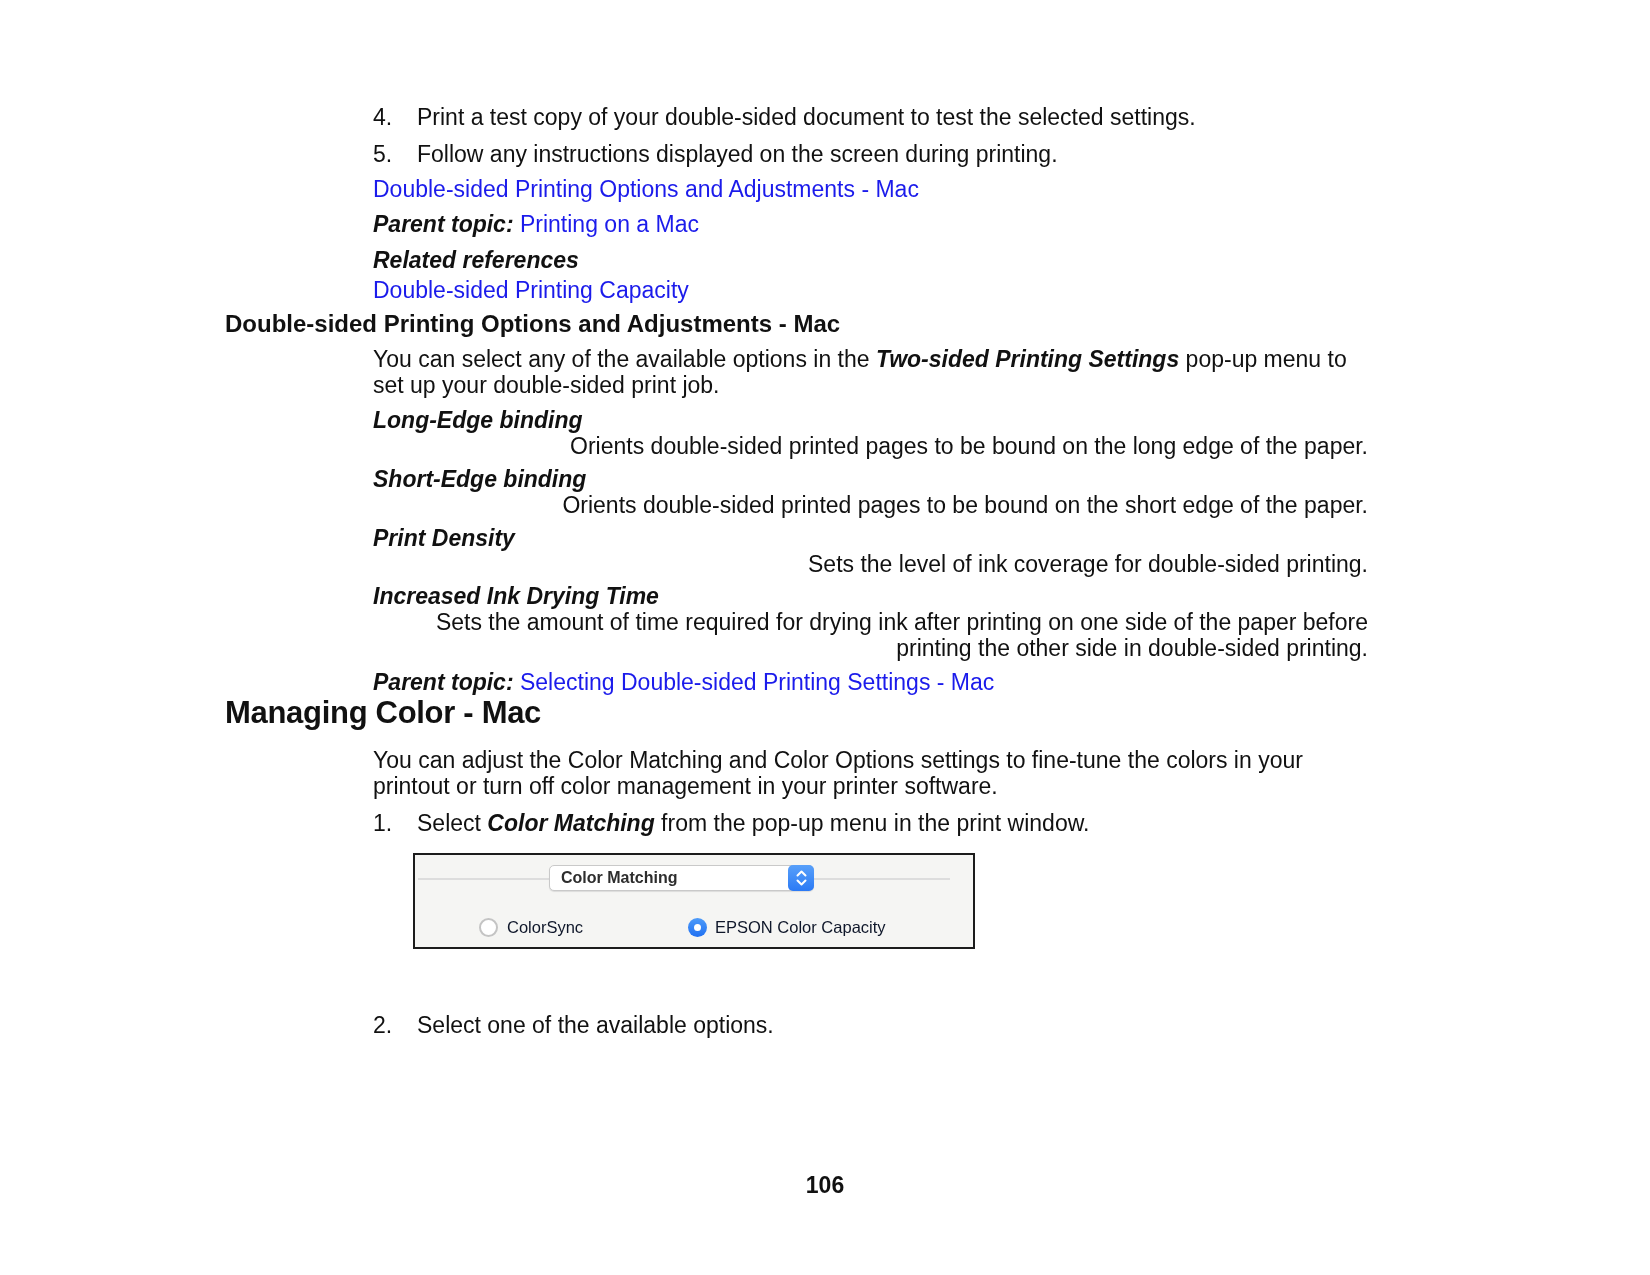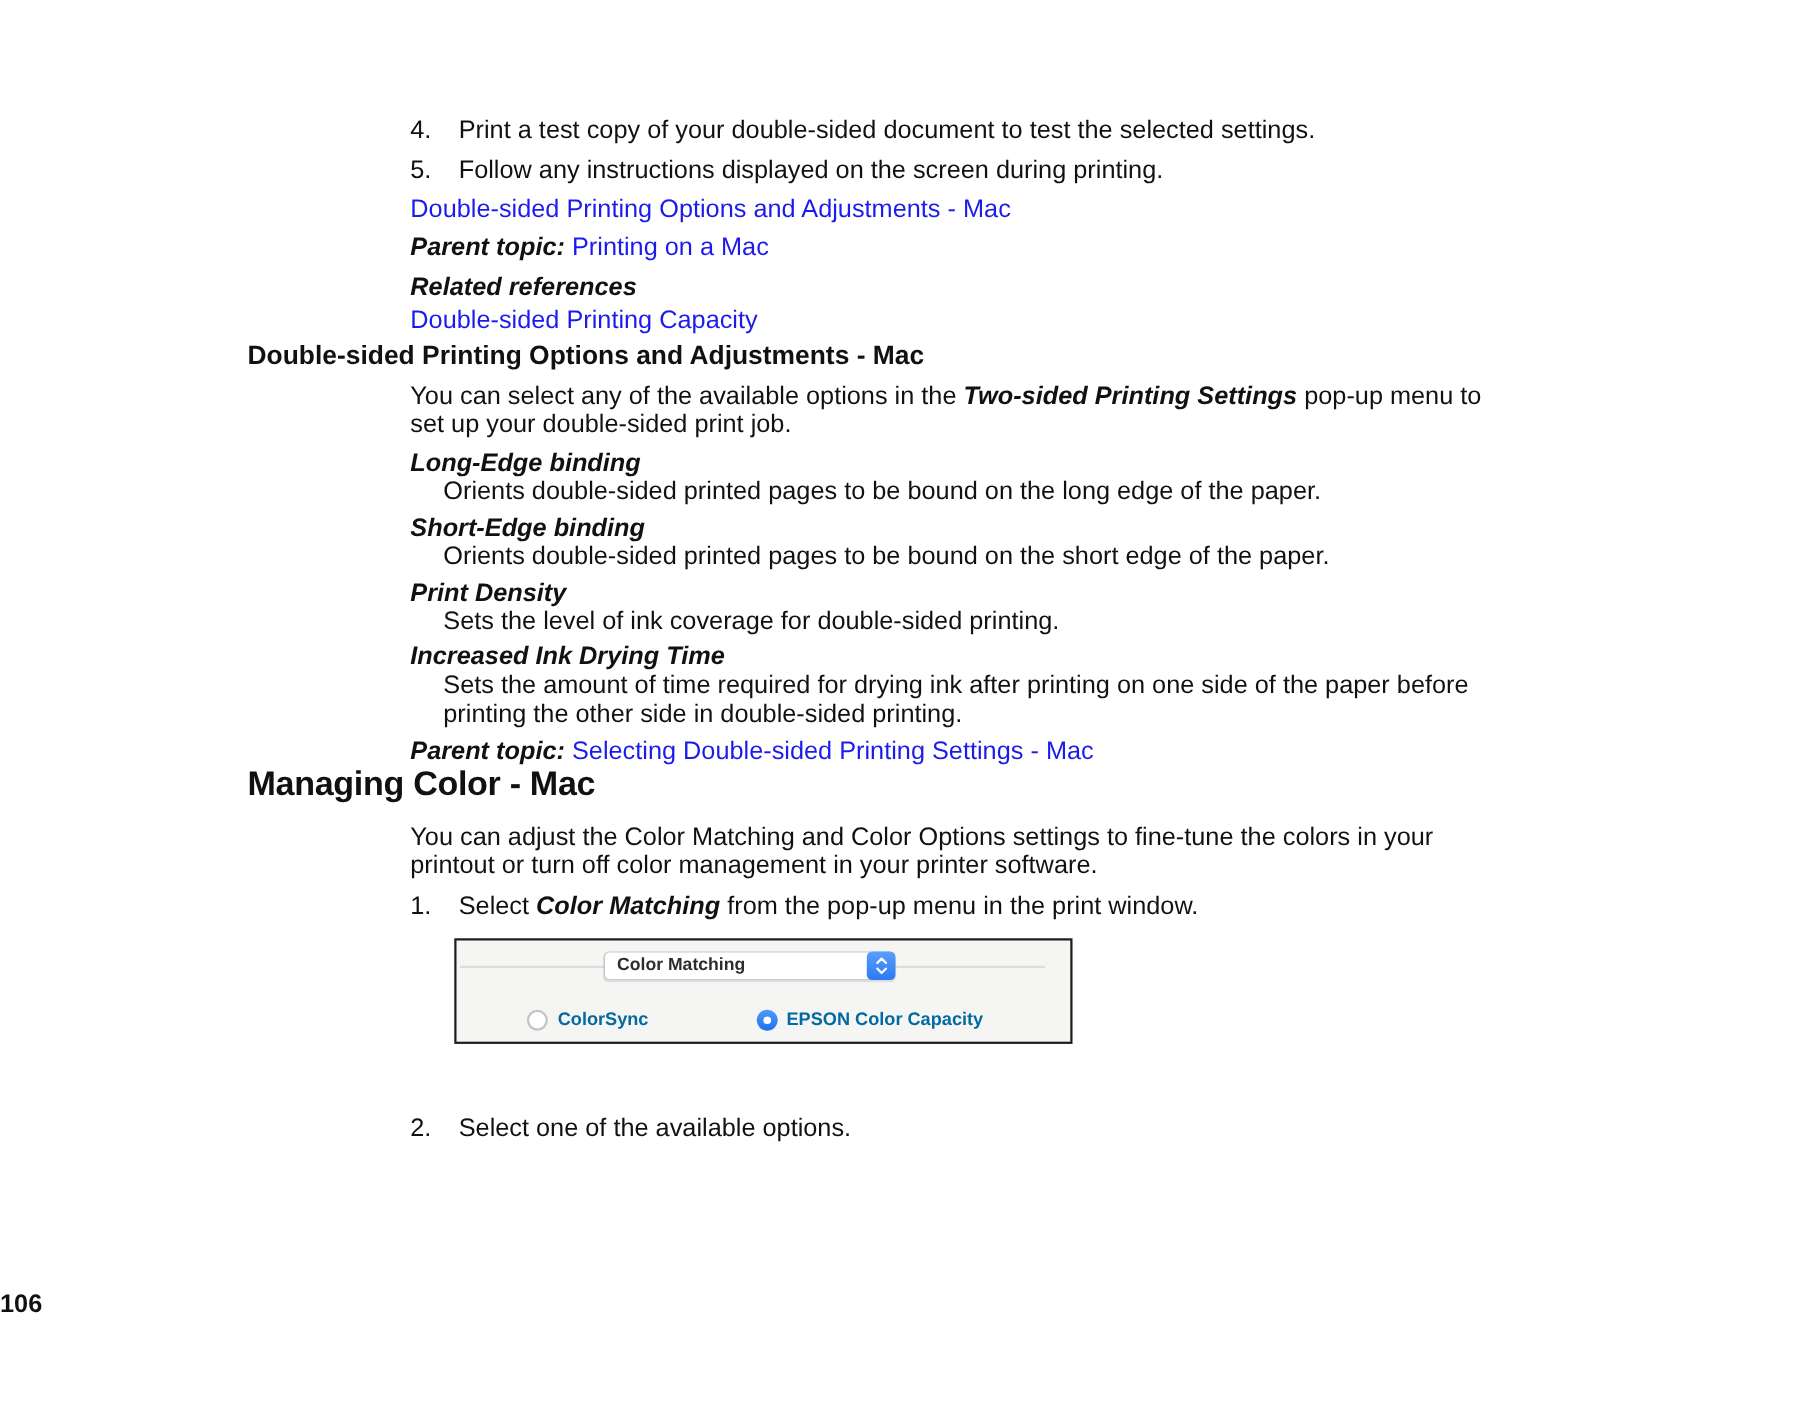--- a/index.html
+++ b/index.html
@@ -9,21 +9,21 @@
     background:#ffffff; overflow:hidden;
     font-family:"Liberation Sans","DejaVu Sans",sans-serif;
     color:#111111;
   }
   .doc { position:absolute; top:104px; left:225px; width:1205px; }
   .body { font-size:23px; line-height:26px; }
   .li { display:flex; }
   .li .num { width:44px; flex:none; }
   .li .txt { flex:1; }
   .indent1 { margin-left:148px; }   
-  .indent2 { margin-left:178px; }   
+  .indent2 { margin-left:178px;text-align:right; }   
   .link { color:#1b1beb; text-decoration:none; cursor:pointer; }
   b, .bold { font-weight:bold;font-style:italic; }
   .h2 { font-size:24px; line-height:28px; font-weight:bold; }
   .h1 { font-size:31px; line-height:36px; font-weight:bold; letter-spacing:-0.3px; }
   .para-wide { width:995px; }
   .desc-wide { width:965px; }
 
   
   .shot {
     position:relative; margin-left:188px; margin-top:17px;
@@ -51,26 +51,26 @@
   .radio {
     position:absolute; width:19px; height:19px; border-radius:50%;
     background:#ffffff; border:2px solid #c4c4c4;
   }
   .radio.on {
     background:linear-gradient(180deg,#4e9bf9,#1f70f2); border:none;
     display:flex; align-items:center; justify-content:center;
   }
   .radio.on .dot { width:7px; height:7px; border-radius:50%; background:#ffffff; }
   .radio-label {
-    position:absolute; font-size:16.5px; font-weight:bold; color:#0369a1;
+    position:absolute; font-size:16.5px; font-weight:normal; color:#0f172a;
     line-height:21px; white-space:nowrap;
   }
   .pageno {
     position:absolute; top:1172px; left:0; width:100%;
-    text-align:left; font-size:23px; font-weight:bold;
+    text-align:center; font-size:23px; font-weight:bold;
   }
 
   
   .mb11{margin-bottom:11px} .mb9{margin-bottom:9px} .mb10{margin-bottom:10px}
   .mb4{margin-bottom:4px} .mb7{margin-bottom:7px} .mb8{margin-bottom:8px}
   .mb6{margin-bottom:6px} .mt40{} .mb16{margin-bottom:16px}
   .mt63{margin-top:63px}
 </style>
 </head>
 <body>

